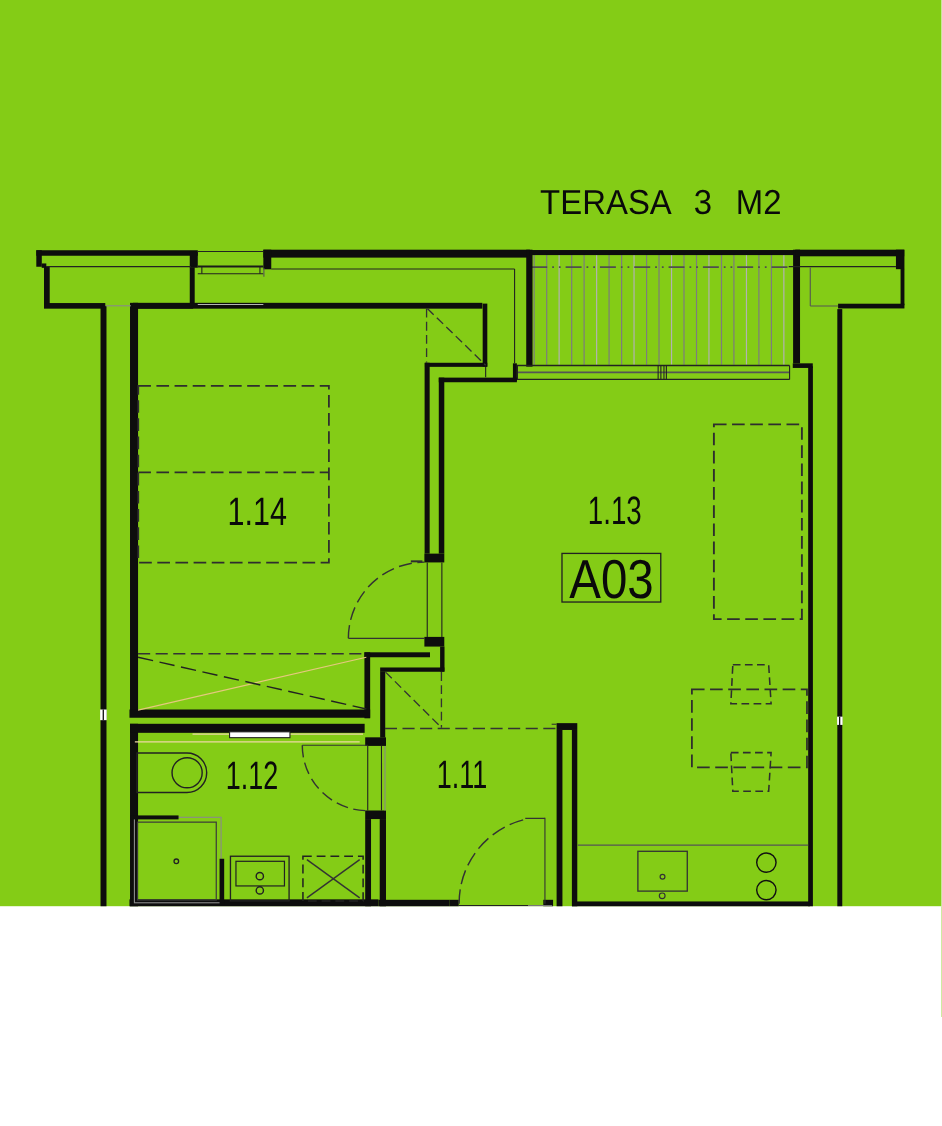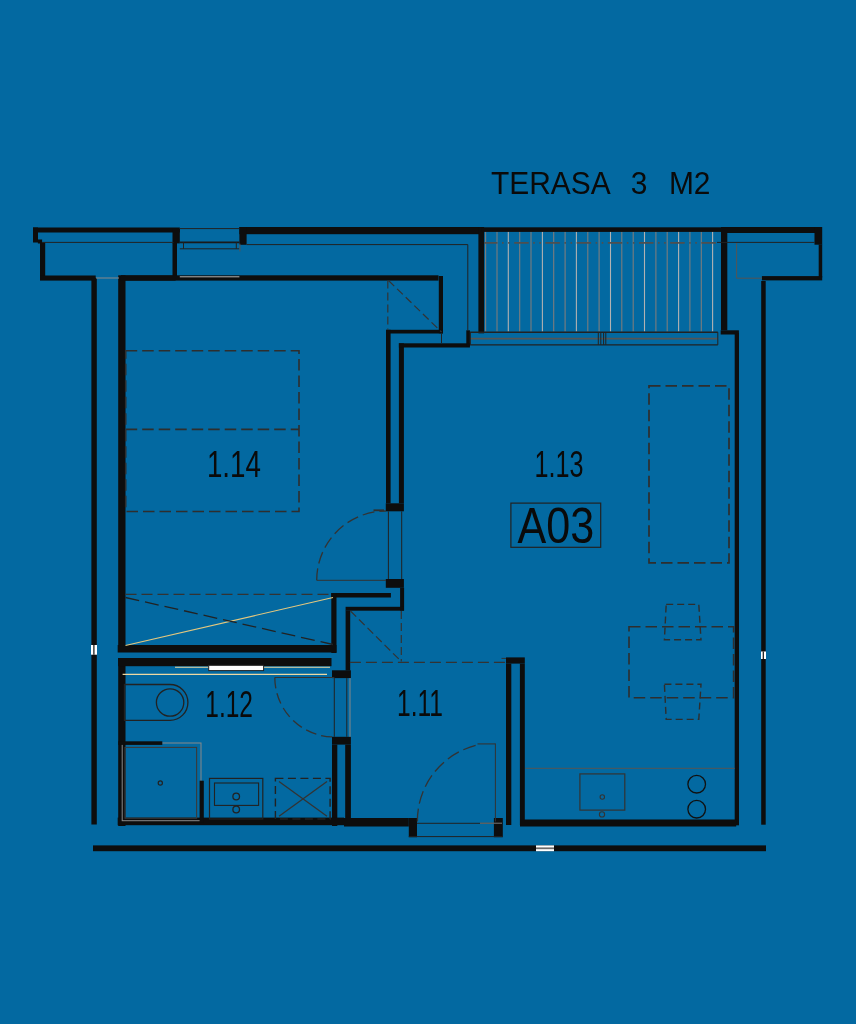--- a/index.html
+++ b/index.html
@@ -1,16 +1,16 @@
 <!DOCTYPE html>
 <html><head>
 <meta charset="utf-8">
 <style>
   html,body{margin:0;padding:0;background:#fff;}
-  #page{position:relative;width:856px;height:1024px;background:#0369a1;overflow:hidden;text-decoration:underline;}
+  #page{position:relative;width:856px;height:824px;background:#84cc16;overflow:hidden;text-decoration:underline;}
   svg{position:absolute;left:0;top:0;}
   text{font-family:"Liberation Sans", sans-serif;fill:#0a0a0a;}
 </style>
 </head>
 <body>
 <div id="page">
 <svg width="856" height="1024" viewBox="0 0 856 1024">
 <g id="hatch" stroke-width="1.1">
 <line x1="485.6" y1="231.2" x2="485.6" y2="331.5" stroke="#7d7d7d"></line>
 <line x1="497.0" y1="231.2" x2="497.0" y2="331.5" stroke="#7d7d7d"></line>

